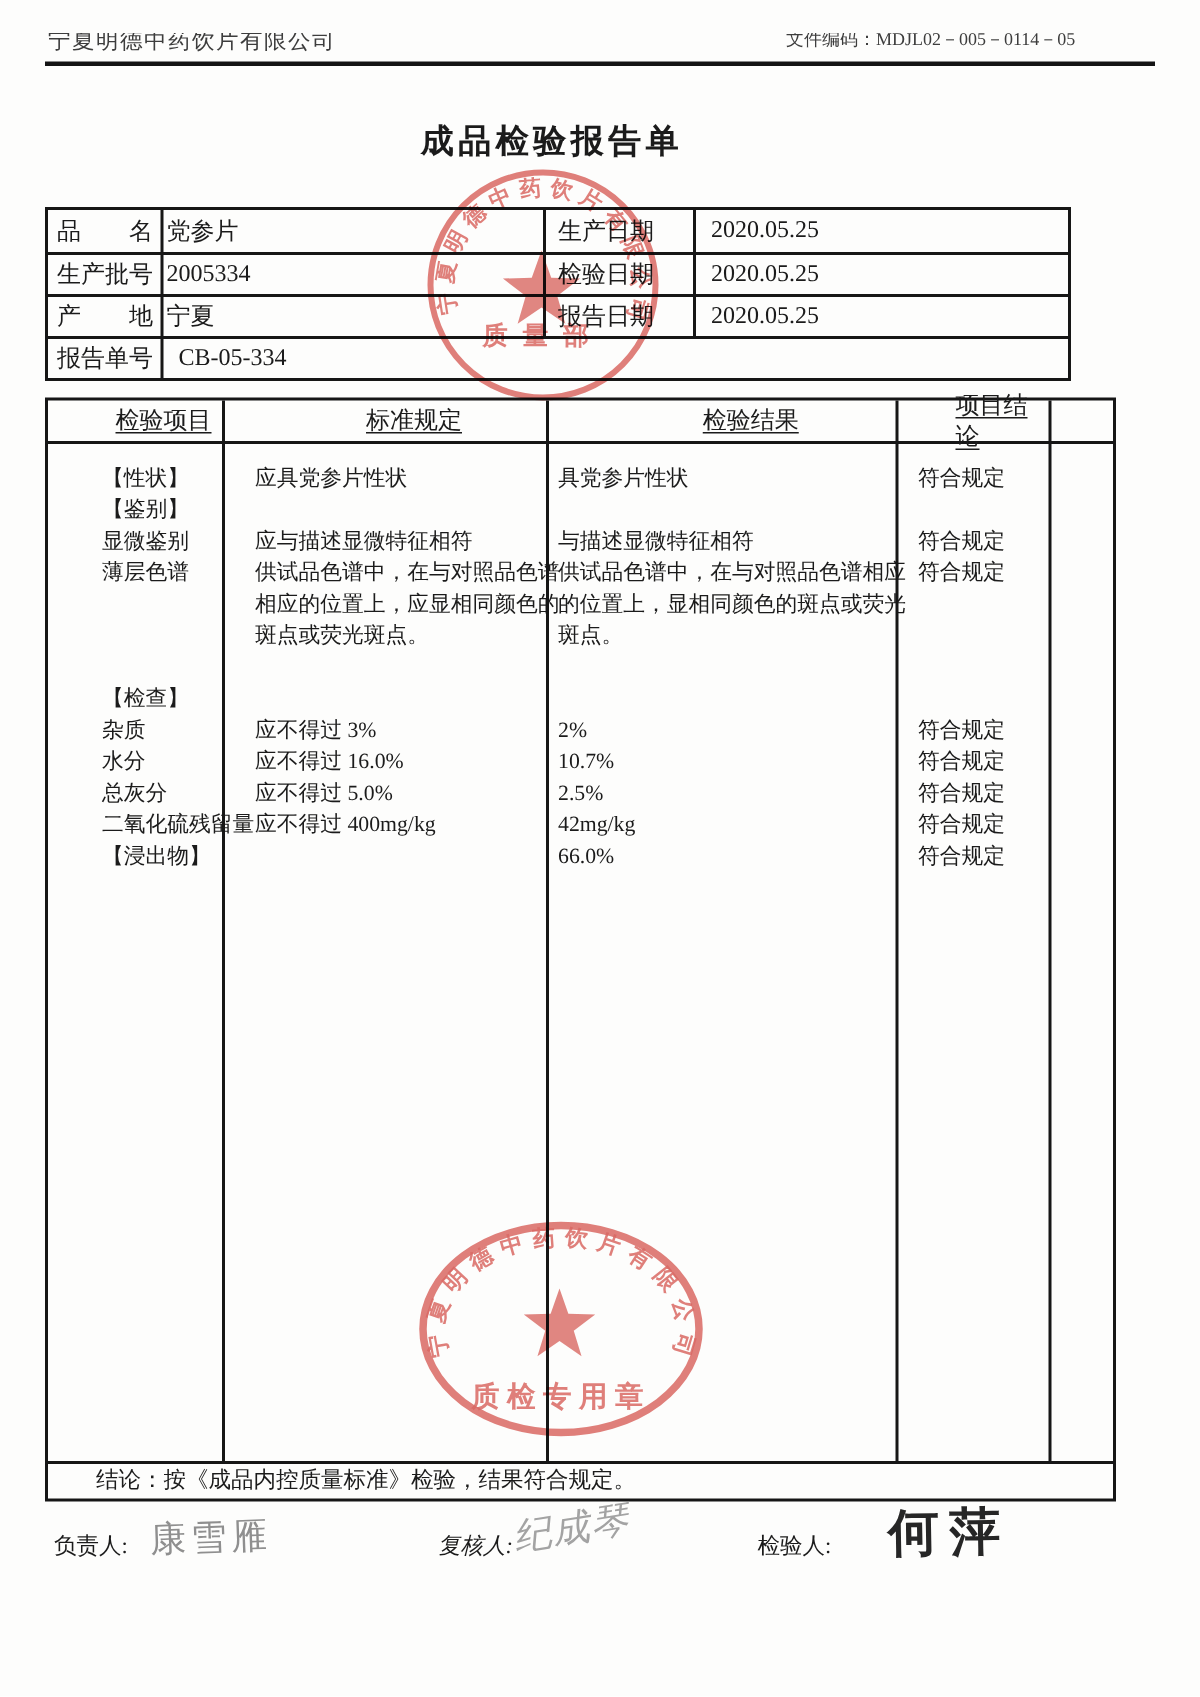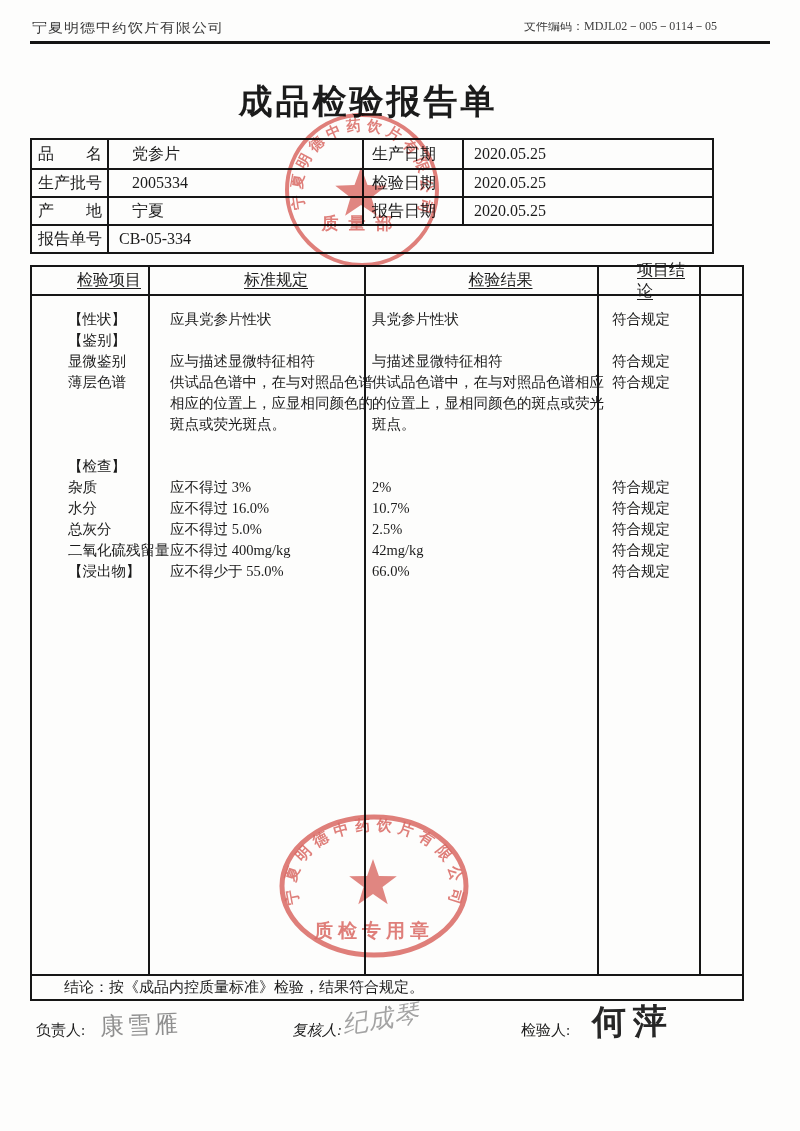--- a/index.html
+++ b/index.html
@@ -10,30 +10,30 @@
     font-family: "Liberation Serif", serif; color: #1b1b1b;
   }
   
   .hdr-clip { position:absolute; top:22px; height:19px; overflow:hidden; color:#3d3d3d; }
   .hdr-clip .inner { display:block; margin-top:-4px; }
   .hdr-left  { left:32px;  font-size:15px; letter-spacing:1px; }
   .hdr-right { left:524px; font-size:12px; }
   .hdr-rule { position:absolute; left:30px; top:41px; width:740px; height:3px; background:#141414; }
 
   .title { position:absolute; left:0; top:79px; width:736px; text-align:center;
-           font-size:34px; font-weight:bold; letter-spacing:3px; }
+           font-size:22px; font-weight:bold; letter-spacing:3px; }
 
   
   .info-table { position:absolute; left:30px; top:138px; width:684px; border:2px solid #161616; background:transparent; }
   .info-row { display:flex; height:28px; font-size:16px; border-top:2px solid #161616; }
   .info-row:first-child { border-top:none; }
   .ic { height:100%; display:flex; align-items:center; }
   .ic + .ic { border-left:2px solid #161616; }
   .ic-label  { width:75px;  padding-left:6px; }
-  .ic-value  { width:255px; padding-left:23px; }
+  .ic-value  { width:255px; padding-left:2px; }
   .ic-dlabel { width:100px; padding-left:8px; }
   .ic-dvalue { flex:1; padding-left:10px; }
   .ic-wide   { flex:1; padding-left:10px; }
 
   
   .main-table { position:absolute; left:30px; top:265px; width:714px; height:711px;
                 border:2px solid #161616; display:flex; flex-direction:column; }
   .mt-header { display:flex; height:29px; border-bottom:2px solid #161616; font-size:16px; flex:none; }
   .mt-h { display:flex; align-items:center; justify-content:center; height:100%;padding-left:38px; }
   .mt-h span { text-decoration:underline; text-underline-offset:3px; }
@@ -46,21 +46,21 @@
   .mt-col.c2 .ln { padding-left:20px; }
   .mt-col.c3 .ln { padding-left:6px; }
   .mt-col.c4 .ln { padding-left:13px; }
 
   .conclusion-row { position:absolute; left:30px; top:974px; width:714px; height:27px;
                     border:2px solid #161616; font-size:15px; line-height:23px; padding-left:32px;
                     background:transparent; }
 
   
   .sig-label { position:absolute; top:1021px; font-size:15px; }
-  .lbl-manager { left:36px; } .lbl-reviewer { left:292px;font-style:italic; } .lbl-inspector { left:521px;text-align:center; }
+  .lbl-manager { left:36px; } .lbl-reviewer { left:292px;font-style:italic; } .lbl-inspector { left:505px;text-align:center; }
   .sig { position:absolute; font-family:"DejaVu Sans", sans-serif; white-space:nowrap; }
   .sig-manager  { left:100px; top:1009px; font-size:24px; color:#8f8f8f; transform:rotate(-2deg); letter-spacing:3px; }
   .sig-reviewer { left:344px; top:1002px; font-size:25px; color:#a3a3a3; transform:rotate(-9deg) skewX(-14deg); letter-spacing:1px; }
   .sig-inspector{ left:592px; top:999px;  font-size:34px; color:#262626; font-weight:bold; letter-spacing:7px; transform:rotate(-1deg); }
 
   
   .stamp { position:absolute; mix-blend-mode:multiply; opacity:.88; }
   .stamp-top { left:281px; top:110px; }
   .stamp-bottom { left:276px; top:812px; }
 </style>
@@ -142,21 +142,20 @@
         <div class="ln">应与描述显微特征相符</div>
         <div class="ln">供试品色谱中，在与对照品色谱</div>
         <div class="ln">相应的位置上，应显相同颜色的</div>
         <div class="ln">斑点或荧光斑点。</div>
         <div class="ln"></div>
         <div class="ln"></div>
         <div class="ln">应不得过 3%</div>
         <div class="ln">应不得过 16.0%</div>
         <div class="ln">应不得过 5.0%</div>
         <div class="ln">应不得过 400mg/kg</div>
-        <div class="ln">应不得少于 55.0%</div>
       </div>
       <div class="mt-col c3">
         <div class="ln">具党参片性状</div>
         <div class="ln"></div>
         <div class="ln">与描述显微特征相符</div>
         <div class="ln">供试品色谱中，在与对照品色谱相应</div>
         <div class="ln">的位置上，显相同颜色的斑点或荧光</div>
         <div class="ln">斑点。</div>
         <div class="ln"></div>
         <div class="ln"></div>

